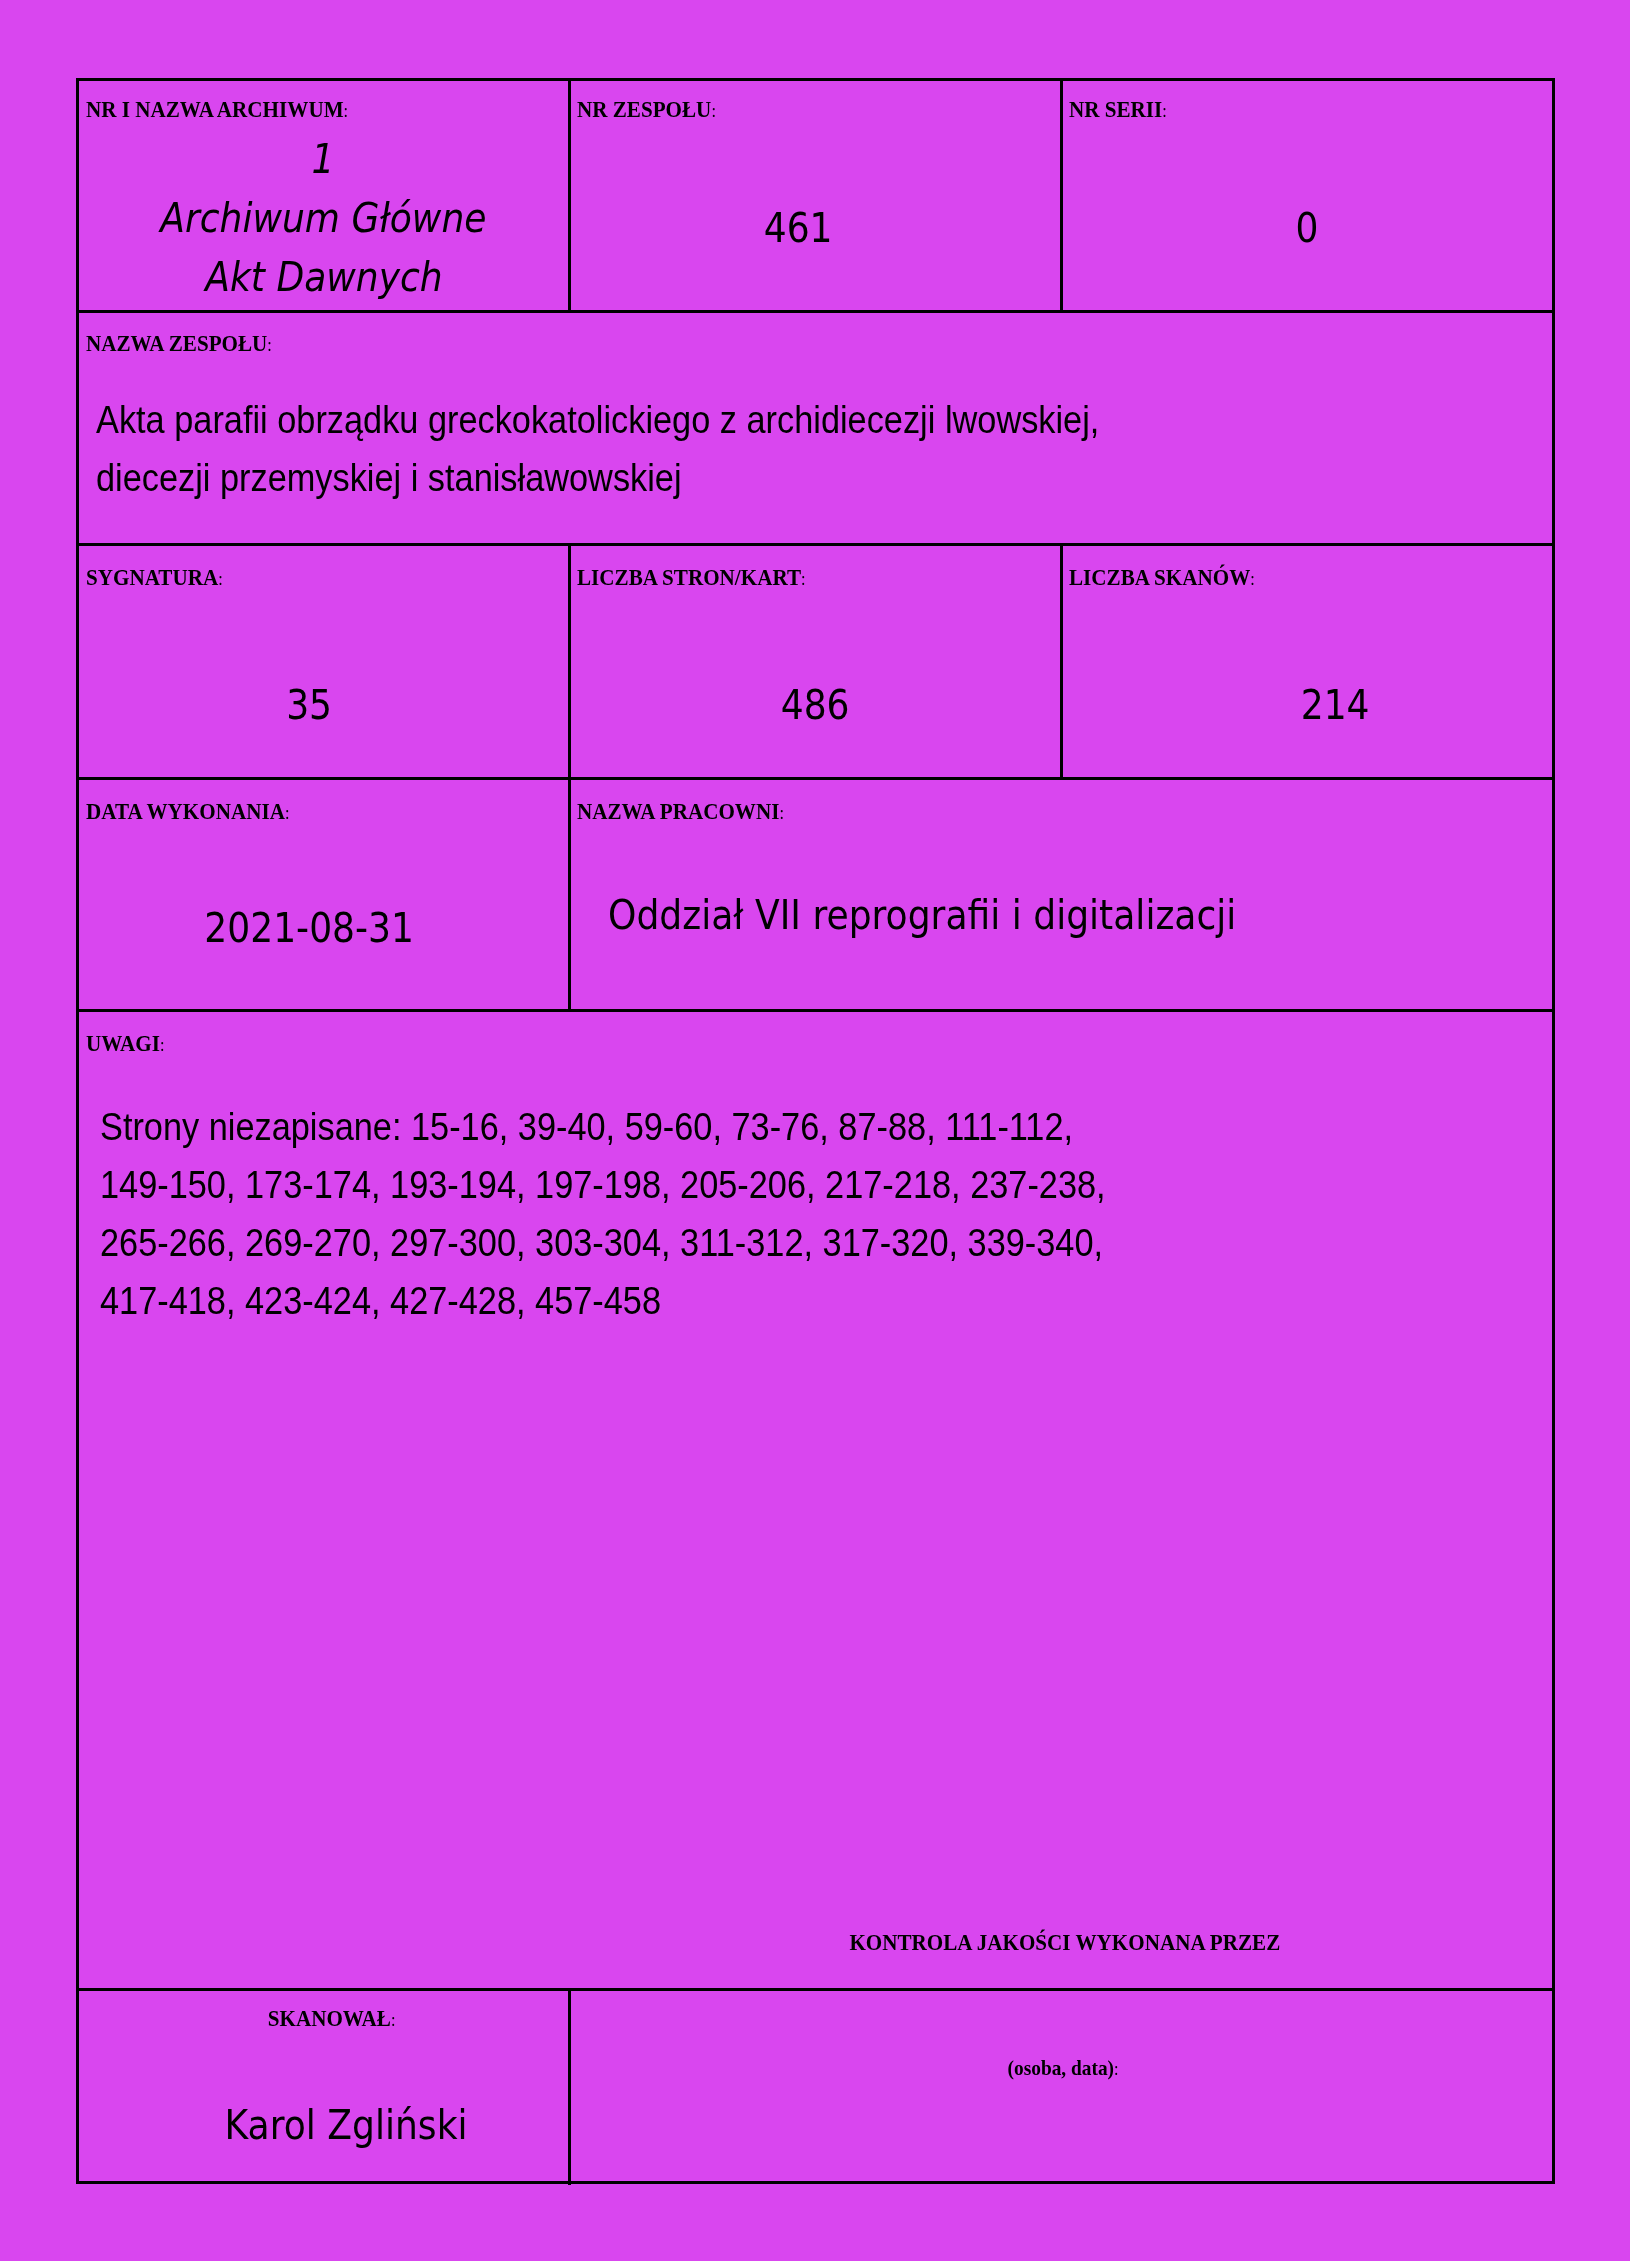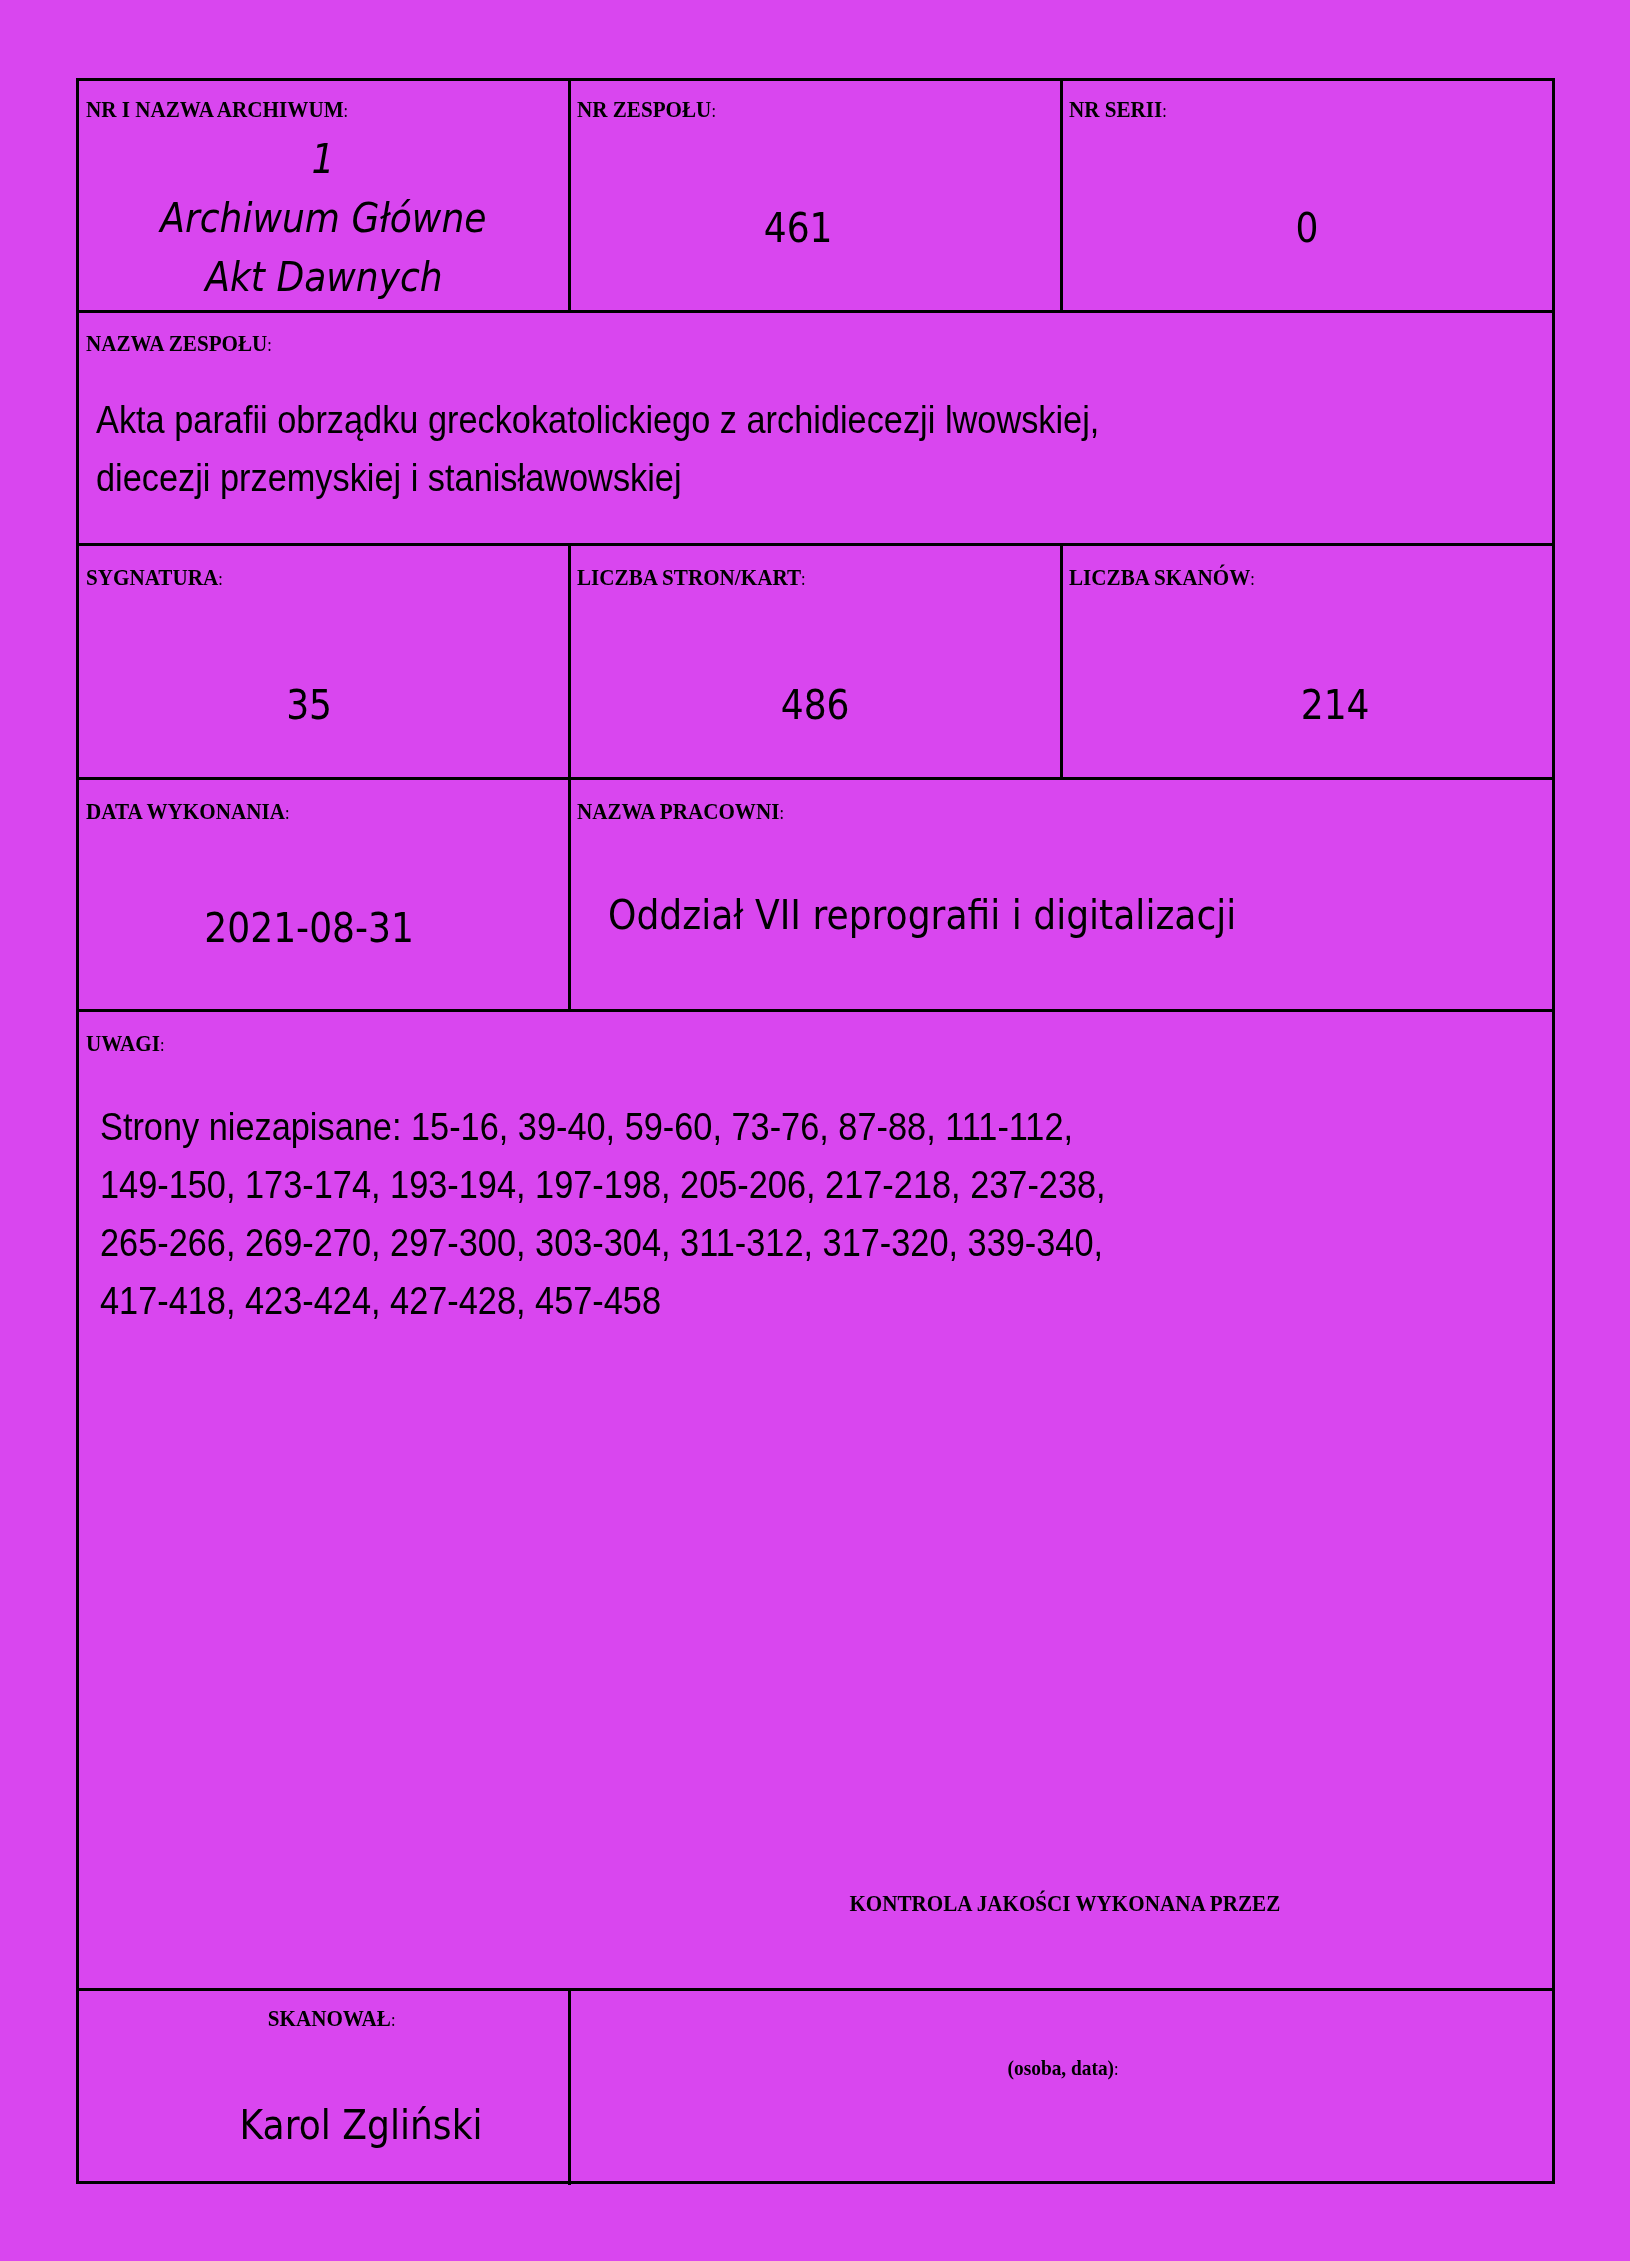--- a/index.html
+++ b/index.html
@@ -118,25 +118,25 @@
   <div class="para" style="left:100px; top:1098px; line-height:58px;">
     <div><span class="narrow">Strony niezapisane: 15-16, 39-40, 59-60, 73-76, 87-88, 111-112,</span></div>
     <div><span class="narrow">149-150, 173-174, 193-194, 197-198, 205-206, 217-218, 237-238,</span></div>
     <div><span class="narrow">265-266, 269-270, 297-300, 303-304, 311-312, 317-320, 339-340,</span></div>
     <div><span class="narrow">417-418, 423-424, 427-428, 457-458</span></div>
   </div>
 
   <div class="label center" style="left:79px; width:489px; top:2005px;padding-left:8px;">
     <span class="narrow-c"><span>SKANOWAŁ</span><span class="colon">:</span></span>
   </div>
-  <div class="value" style="left:94px; width:535px; top:2101px;">
+  <div class="value" style="left:79px; width:535px; top:2101px;">
     <span class="narrow-c">Karol Zgliński</span>
   </div>
 
-  <div class="label center" style="left:571px; width:987px; top:1890px;">
+  <div class="label center" style="left:571px; width:987px; top:1929px;">
     <span class="narrow-c">KONTROLA JAKOŚCI WYKONANA PRZEZ</span>
   </div>
   <div class="label center" style="left:571px; width:984px; top:2055px; font-size:22px;">
     <span class="narrow-c"><span>(osoba, data)</span><span class="colon">:</span></span>
   </div>
   <div class="value" style="left:571px; width:984px; top:2104px;">
     <span></span>
   </div>
 </div>
 

